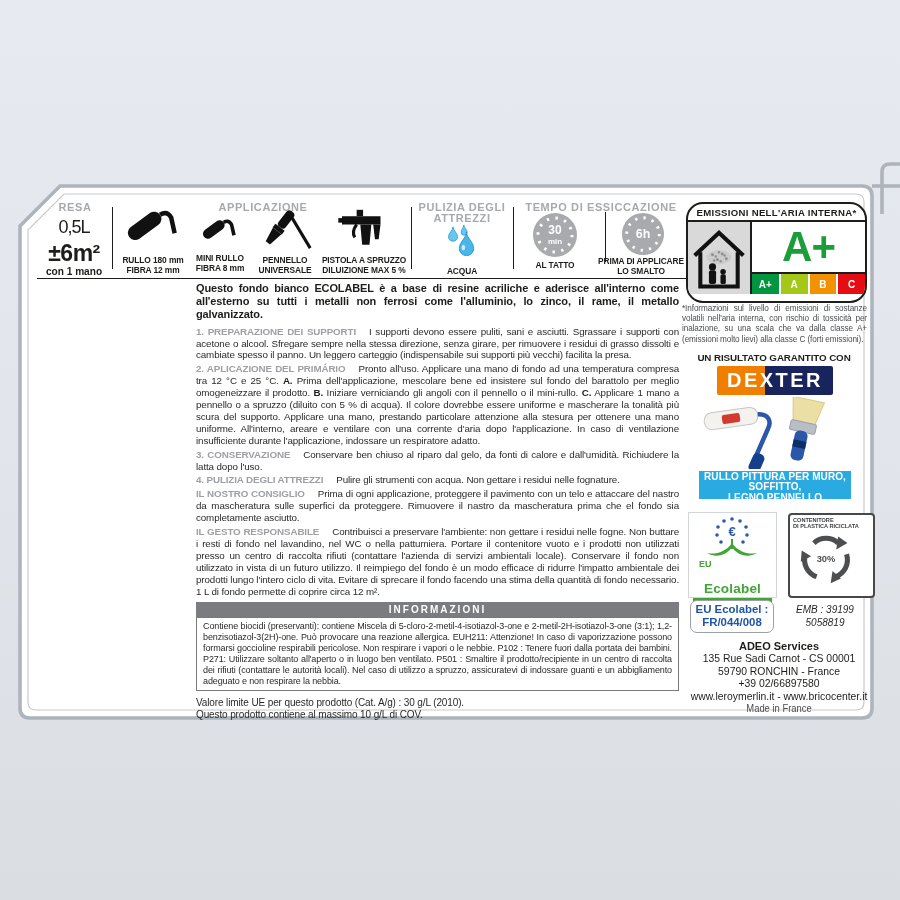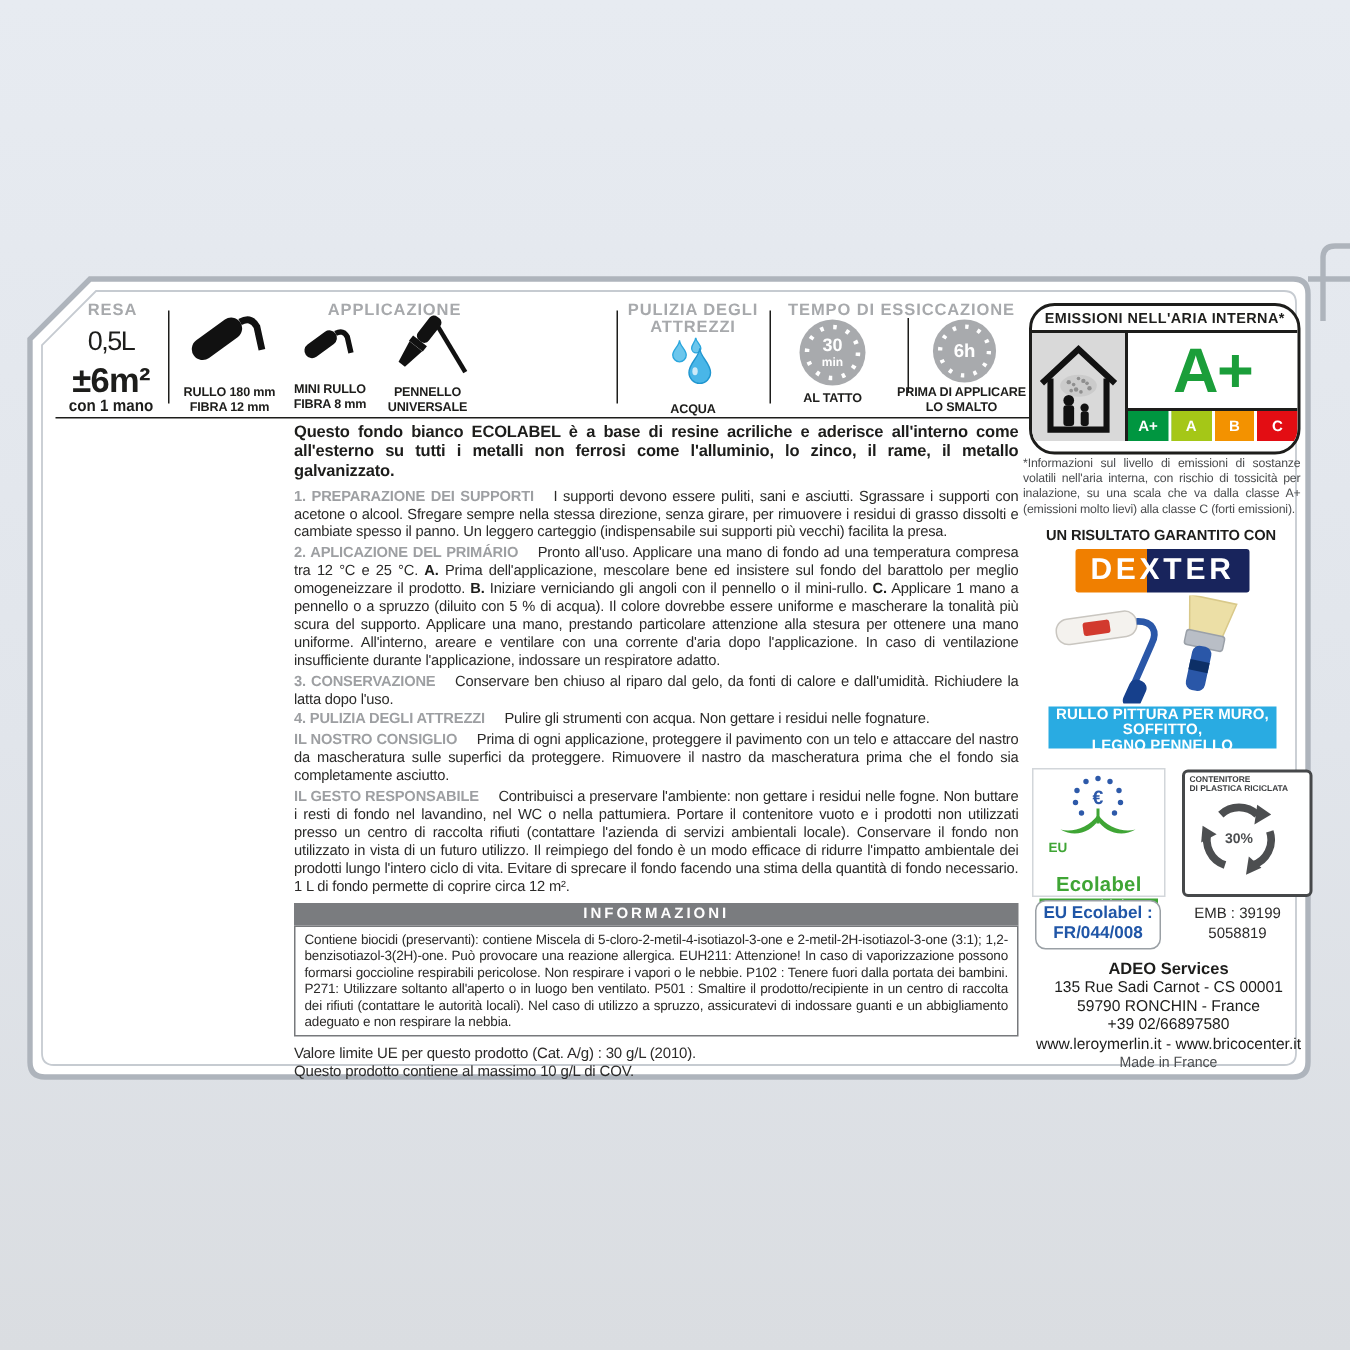--- a/index.html
+++ b/index.html
@@ -40,21 +40,21 @@
            text-align:center;padding-top:1px;letter-spacing:.1px;}
   #ecobox{border:1px solid #d2d6da;background:#fff;text-align:center;}
   .eco-eu{font-size:9px;font-weight:bold;color:#3fa535;text-align:left;margin:-6px 0 14px 10px;}
   .eco-name{font-size:13.5px;font-weight:bold;color:#3fa535;letter-spacing:.2px;margin-top:-2px;}
   .eco-url{background:#3fa535;color:#fff;font-size:6px;font-weight:bold;letter-spacing:.4px;
            margin:2px 4px 0;padding:1px 0;}
   #recy{border:2px solid #46484a;border-radius:4px;background:#fff;padding:2px 3px;}
   .recy-cap{font-size:5.6px;font-weight:bold;color:#3c3e40;line-height:6.4px;text-align:left;}
   #certbox{border:1.5px solid #9aa0a5;border-radius:7px;background:#fff;text-align:center;
            color:#2056a7;font-weight:bold;font-size:11.4px;line-height:13px;padding-top:2px;}
-  .emb{font-size:10px;line-height:12.5px;text-align:center;color:#2b2a29;}
+  .emb{font-size:10px;line-height:12.5px;text-align:center;color:#2b2a29;font-style:italic;}
   .coname{font-size:11px;font-weight:bold;line-height:13px;}
   .coline{font-size:10.4px;line-height:12.6px;}
   .comade{font-size:10px;line-height:12.6px;color:#4a4c4e;transform:scaleX(.94);}
   
   #main{font-size:9.8px;line-height:11.9px;text-align:justify;color:#2b2a29;letter-spacing:-.12px;}
   #main .intro{font-weight:bold;font-size:11px;line-height:13.2px;color:#1d1d1b;margin:0 0 4px;}
   #main p{margin:0 0 2px;}
   #main .hd{color:#9d9fa2;font-weight:bold;margin-right:13px;}
   #main .bseg{font-weight:bold;color:#1d1d1b;}
   #infobar{background:#7a7c7f;color:#fff;text-align:center;font-weight:bold;font-size:10px;
@@ -113,20 +113,32 @@
         <g transform="rotate(38 22 22)">
           <rect x="17" y="-4" width="10" height="22" rx="4" fill="#111"></rect>
           <rect x="15.5" y="18" width="13" height="5" fill="#111"></rect>
           <polygon points="16,23 28,23 25,40 19,40" fill="#111"></polygon>
         </g>
       </svg>
       <div class="cap">PENNELLO</div>
       <div class="cap">UNIVERSALE</div>
     </div>
 
+    <div class="abs ctr" style="left:291px;top:14px;width:92px;">
+      <svg width="52" height="44" viewBox="0 0 56 48">
+        <rect x="20" y="2" width="7" height="7" fill="#111"></rect>
+        <rect x="4" y="9" width="42" height="9" fill="#111"></rect>
+        <rect x="0" y="11" width="5" height="5" fill="#111"></rect>
+        <polygon points="38,18 46,18 44,34 40,34" fill="#111"></polygon>
+        <path d="M24,18 h12 l-2,22 h-8 z" fill="#111"></path>
+        <path d="M20,18 q-6,8 -2,14" fill="none" stroke="#111" stroke-width="3.4"></path>
+      </svg>
+      <div class="cap">PISTOLA A SPRUZZO</div>
+      <div class="cap">DILUIZIONE MAX 5 %</div>
+    </div>
 
     <div class="abs vdiv" style="left:384px;top:13px;height:62px;"></div>
 
     <div class="abs ctr" style="left:387px;top:7px;width:96px;">
       <div class="sechead">PULIZIA DEGLI</div>
       <div class="sechead" style="margin-top:-1px">ATTREZZI</div>
       <svg width="40" height="36" viewBox="0 0 44 40" style="margin-top:1px">
         <path d="M12,2 C12,6 7,9 7,13 a5,5 0 0,0 10,0 C17,9 12,6 12,2 Z" fill="#6cc6ec" stroke="#2aa6dd" stroke-width="1"></path>
         <path d="M24,0 C24,3 21,5 21,8 a3.4,3.4 0 0,0 6.8,0 C27.8,5 24,3 24,0 Z" fill="#6cc6ec" stroke="#2aa6dd" stroke-width="1"></path>
         <path d="M27,8 C27,14 19,19 19,26 a8,8 0 0,0 16,0 C35,19 27,14 27,8 Z" fill="#49b6e8" stroke="#2196cf" stroke-width="1"></path>

